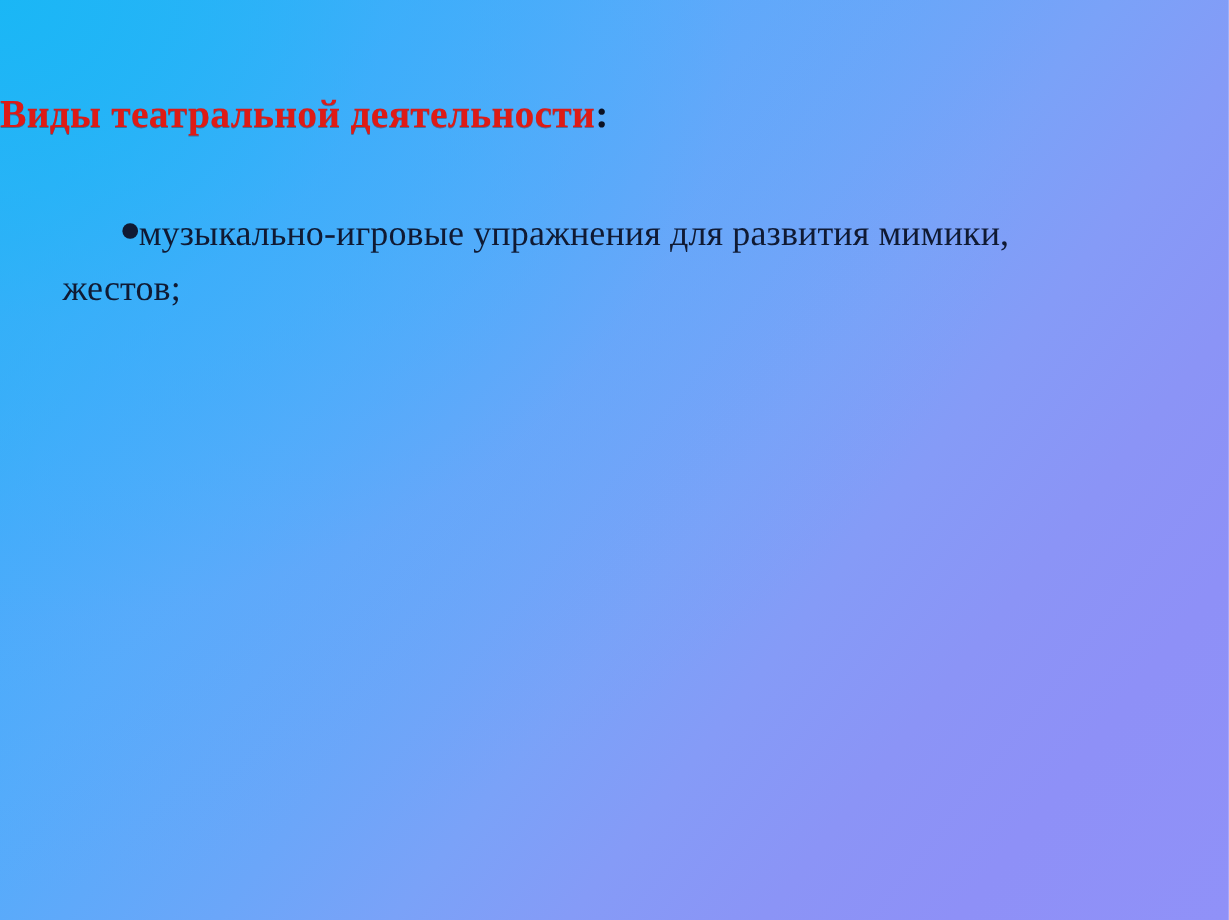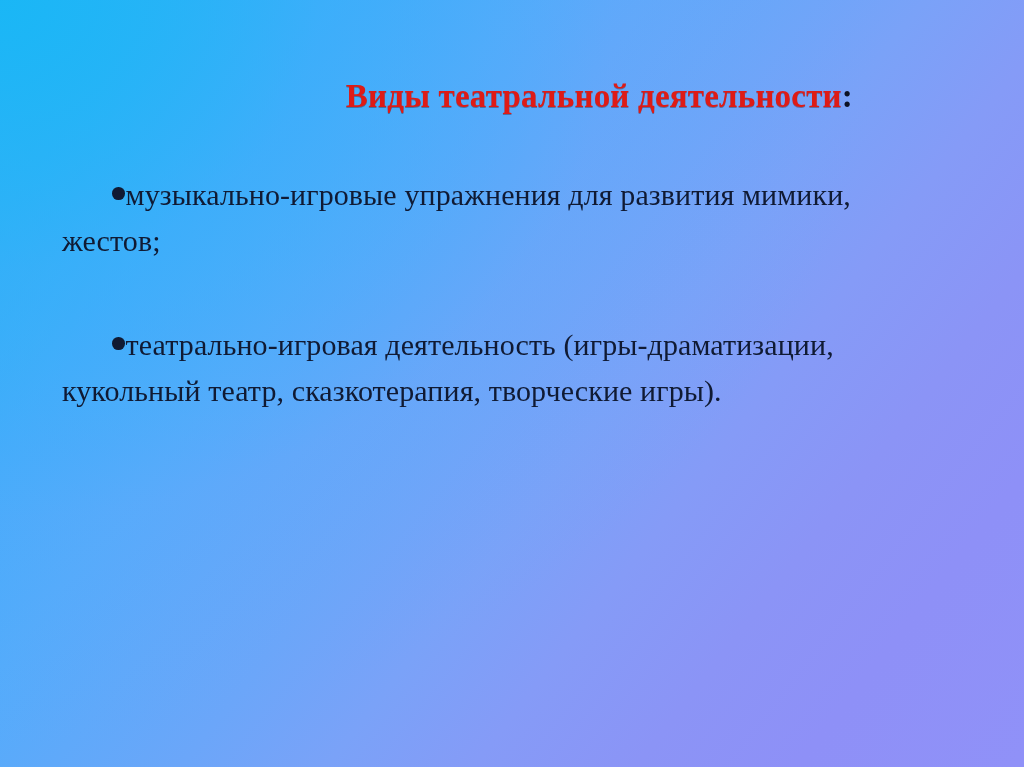--- a/index.html
+++ b/index.html
@@ -54,39 +54,39 @@
     width: 1024px;
     height: 767px;
     box-sizing: border-box;
   }
 
   .slide-title {
     position: absolute;
     top: 78px;
     left: 0;
     width: 853px;
-    text-align: right;
+    text-align: left;
     font-size: 33px;
     font-weight: bold;
     letter-spacing: 0.2px;
     line-height: 1.1;
     white-space: nowrap;
   }
   .slide-title .title-text {
     color: #DE1B16;
     text-shadow: 0 1px 0 rgba(60,0,0,0.35);
   }
   .slide-title .title-colon {
     color: #0C1224;
   }
 
   .bullet-list {
     position: absolute;
     top: 172px;
-    left: 62px;
+    left: 52px;
     width: 880px;
   }
 
   .bullet-item {
     position: relative;
     margin: 0 0 58px 0;
     font-size: 30px;
     line-height: 46px;
     color: #101A33;
     text-indent: 50px;
@@ -121,20 +121,17 @@
       <span class="title-text">Виды театральной деятельности</span><span class="title-colon">:</span>
     </div>
 
     <div class="bullet-list">
 
       <p class="bullet-item">
         <span class="dot"></span><span class="bullet-text">музыкально-игровые упражнения для развития мимики, жестов;</span>
       </p>
 
 
-      <p class="bullet-item">
-        <span class="dot"></span><span class="bullet-text">театрально-игровая деятельность (игры-драматизации, кукольный театр, сказкотерапия, творческие игры).</span>
-      </p>
 
     </div>
 
   </div>
 </div>
 
 </body></html>

